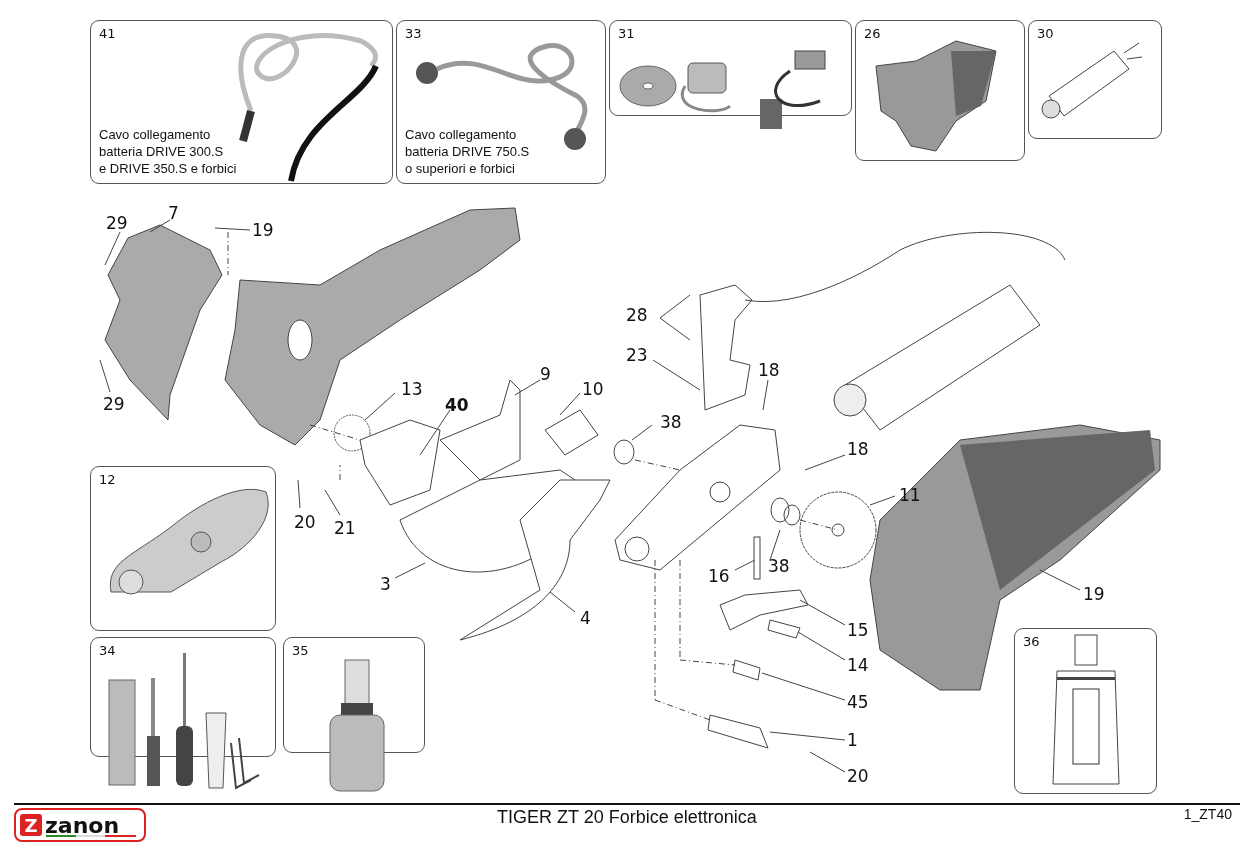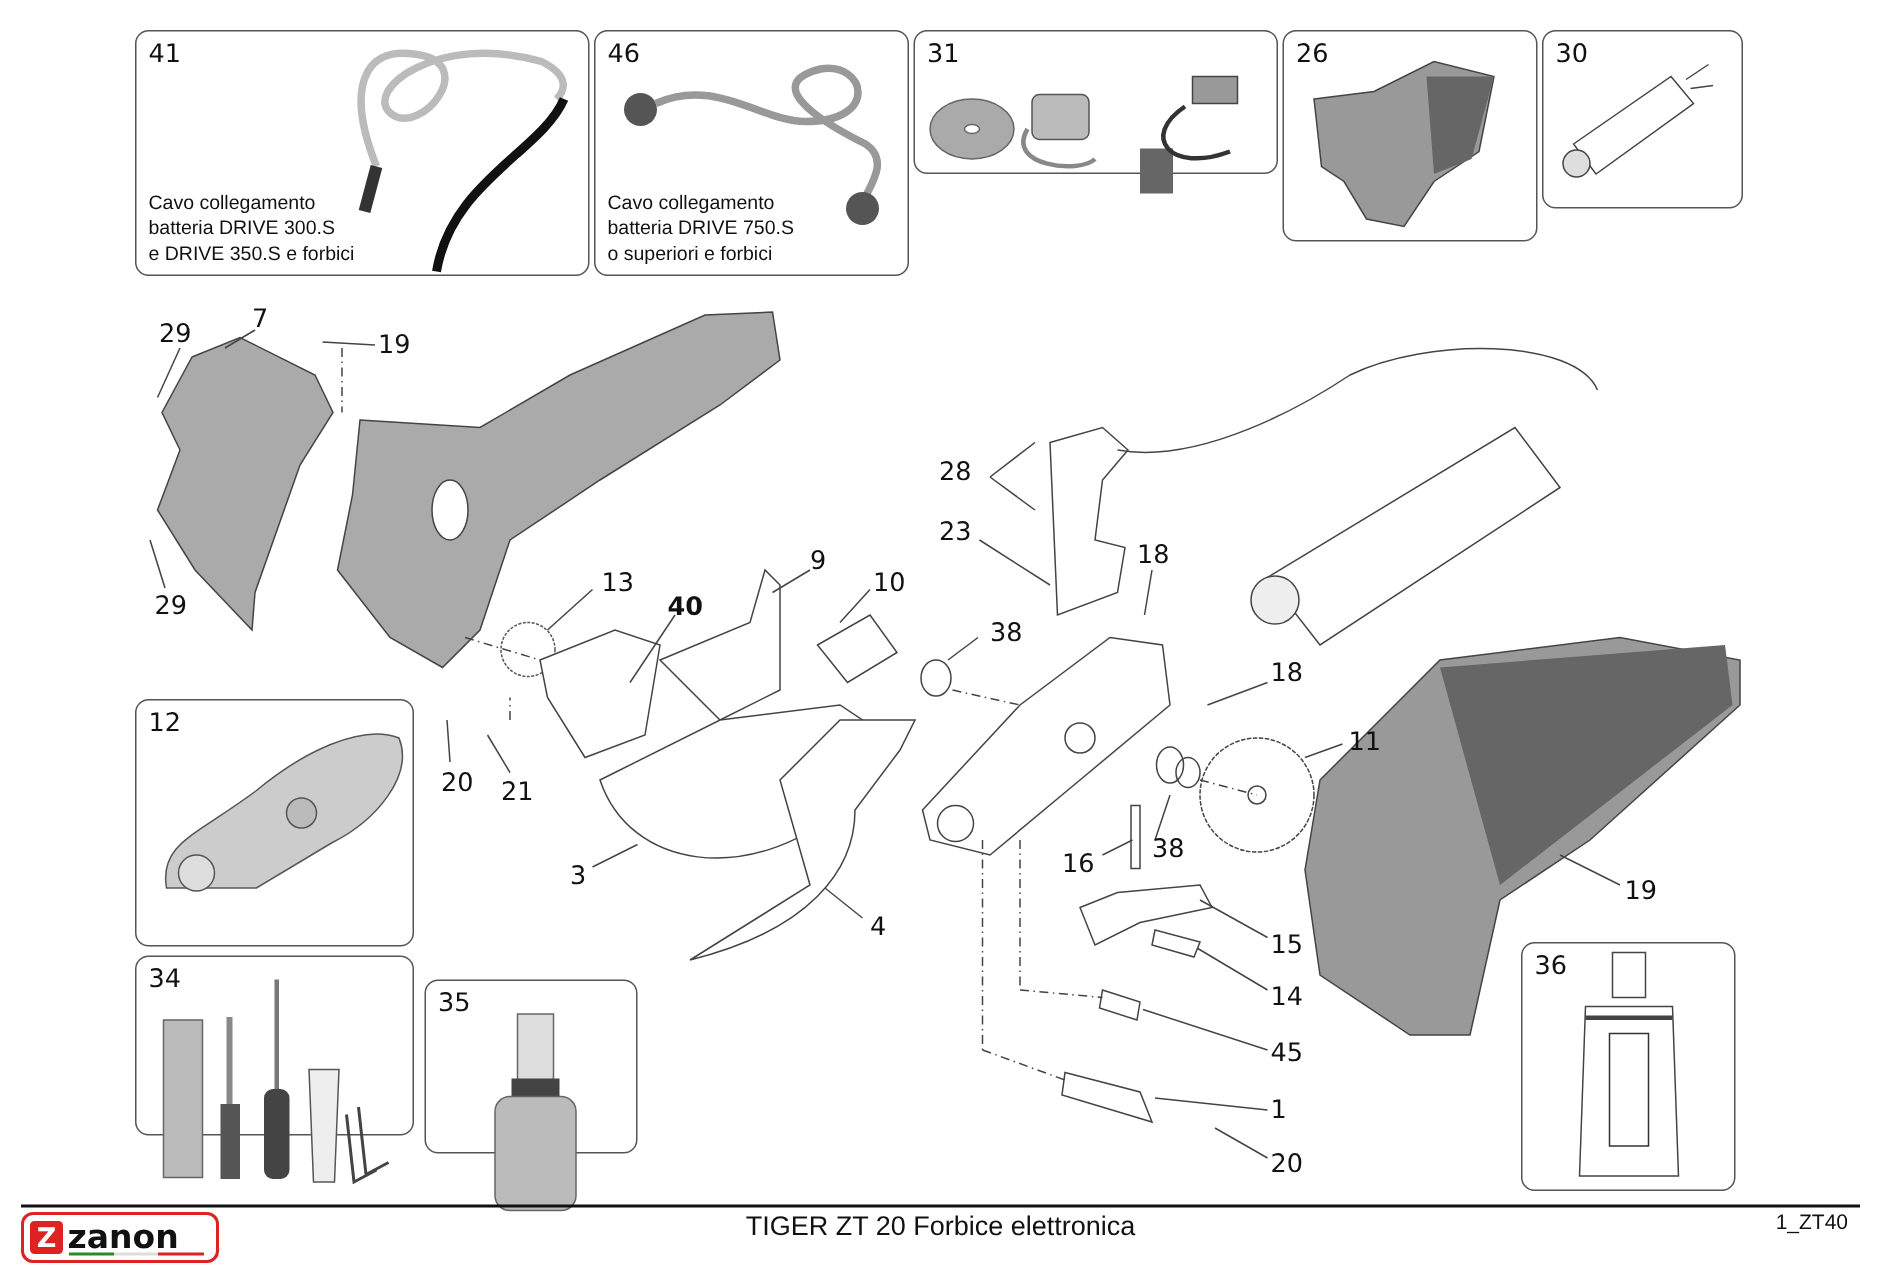--- a/index.html
+++ b/index.html
@@ -1,19 +1,19 @@
 <!DOCTYPE html>
 <html><head>
 <meta charset="utf-8">
 <style>
   html, body { margin: 0; padding: 0; background: #ffffff; }
   body { width: 1254px; height: 848px; position: relative; overflow: hidden;
          font-family: "DejaVu Sans", sans-serif; color: #111; }
   .box { position: absolute; border: 1.2px solid #555; border-radius: 9px; background: #fff; box-sizing: border-box; }
-  .box .num { position: absolute; left: 8px; top: 5px; font-size: 17px; font-family: "DejaVu Sans", sans-serif; }
+  .box .num { position: absolute; left: 8px; top: 5px; font-size: 13px; font-family: "DejaVu Sans", sans-serif; }
   .box .cap { position: absolute; left: 8px; bottom: 6px; font-size: 13px; line-height: 17px; font-family: "Liberation Sans", sans-serif; white-space: pre; }
   .box svg { position: absolute; left: 0; top: 0; }
   .callout { position: absolute; font-size: 17px; font-family: "DejaVu Sans", sans-serif; }
   #diagram { position: absolute; left: 0; top: 0; }
   .footer-line { position: absolute; left: 14px; right: 14px; top: 803px; height: 1.5px; background: #111; }
   .title { position: absolute; left: 0; width: 1254px; top: 807px; text-align: center;
            font-family: "Liberation Sans", sans-serif; font-size: 18px; }
   .code { position: absolute; right: 22px; top: 806px; font-family: "Liberation Sans", sans-serif; font-size: 14px; }
   .logo { position: absolute; left: 14px; top: 808px; width: 132px; height: 34px; border: 2px solid #d22; border-radius: 8px; box-sizing: border-box; display: flex; align-items: center; padding-left: 4px; }
   .logo .z { width: 22px; height: 22px; background: #d22; color: #fff; font-weight: bold; font-family: "DejaVu Sans", sans-serif; font-size: 18px; display: flex; align-items: center; justify-content: center; border-radius: 3px; }
@@ -29,21 +29,21 @@
     <path d="M160 90 C140 40 150 10 185 15 C230 20 190 70 170 55 C150 40 200 0 270 20 C290 30 285 40 280 45" stroke="#bbb" stroke-width="5" fill="none"></path>
     <path d="M160 90 l-8 30" stroke="#333" stroke-width="8"></path>
     <path d="M285 45 C270 80 210 100 200 160" stroke="#111" stroke-width="6" fill="none"></path>
   </svg>
   <span class="cap">Cavo collegamento
 batteria DRIVE 300.S
 e DRIVE 350.S e forbici</span>
 </div>
 
 <div class="box" style="left:396px;top:20px;width:210px;height:164px;">
-  <span class="num">46</span>
+  <span class="num">33</span>
   <svg width="210" height="164">
     <circle cx="30" cy="52" r="11" fill="#555"></circle>
     <path d="M40 48 C80 30 110 60 140 60 C190 60 180 20 150 25 C110 35 150 60 180 75 C195 85 185 100 180 110" stroke="#999" stroke-width="5" fill="none"></path>
     <circle cx="178" cy="118" r="11" fill="#555"></circle>
   </svg>
   <span class="cap">Cavo collegamento
 batteria DRIVE 750.S
 o superiori e forbici</span>
 </div>
 
@@ -92,21 +92,21 @@
     <rect x="18" y="42" width="26" height="105" fill="#bbb" stroke="#666"></rect>
     <rect x="60" y="40" width="4" height="60" fill="#888"></rect>
     <rect x="56" y="98" width="13" height="50" fill="#555"></rect>
     <rect x="92" y="15" width="3" height="75" fill="#777"></rect>
     <rect x="85" y="88" width="17" height="60" rx="6" fill="#444"></rect>
     <path d="M115 75 l20 0 l-3 75 l-14 0 Z" fill="#eee" stroke="#555"></path>
     <path d="M140 105 l5 45 l15 -8 M148 100 l5 45 l15 -8" stroke="#444" stroke-width="2" fill="none"></path>
   </svg>
 </div>
 
-<div class="box" style="left:283px;top:637px;width:142px;height:116px;margin-top:16px;">
+<div class="box" style="left:283px;top:637px;width:142px;height:116px;">
   <span class="num">35</span>
   <svg width="142" height="160">
     <rect x="61" y="22" width="24" height="45" fill="#ddd" stroke="#666"></rect>
     <rect x="57" y="65" width="32" height="12" fill="#444"></rect>
     <rect x="46" y="77" width="54" height="76" rx="10" fill="#bbb" stroke="#666"></rect>
   </svg>
 </div>
 
 <div class="box" style="left:1014px;top:628px;width:143px;height:166px;">
   <span class="num">36</span>

